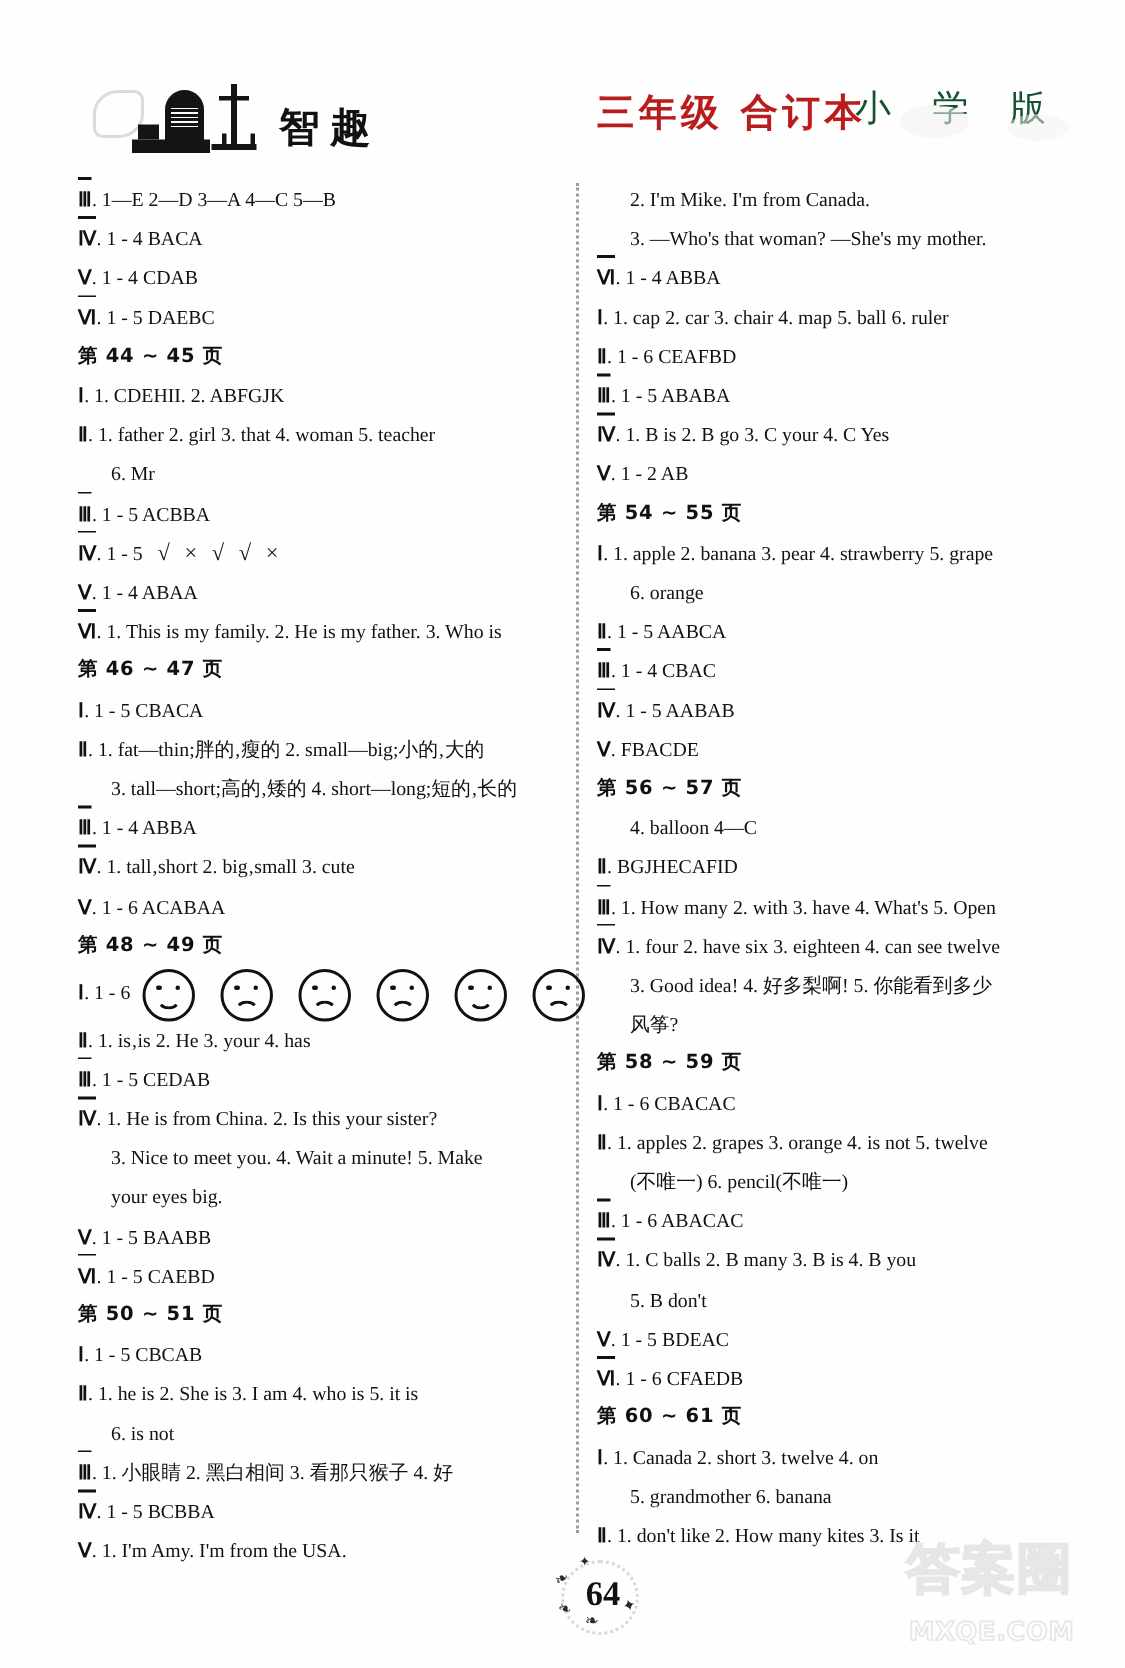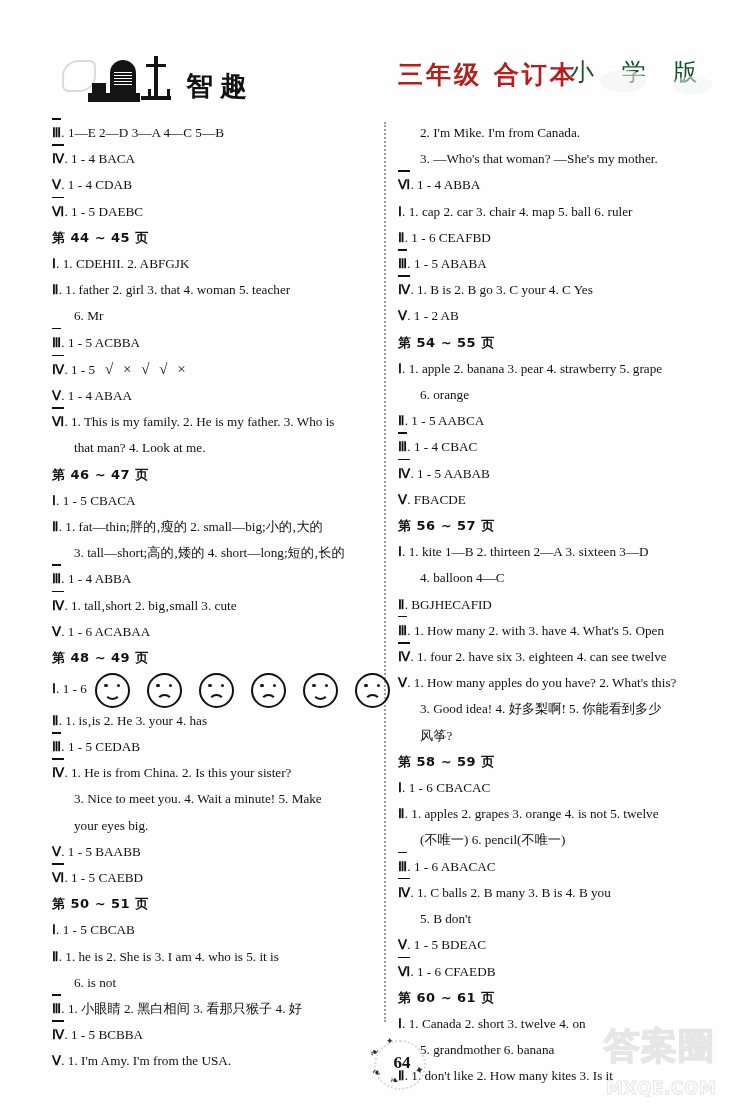--- a/index.html
+++ b/index.html
@@ -309,21 +309,21 @@
   }
   .page-no .sprig.a { left: -2px; top: 6px; transform: rotate(-30deg); }
   .page-no .sprig.b { left: 0px;  top: 26px; transform: rotate(20deg); }
   .page-no .sprig.c { right: 2px; top: 24px; transform: rotate(-15deg); }
   .page-no .sprig.d { left: 18px; top: 34px; }
   .page-no .sprig.e { left: 14px; top: -4px; font-size: 9px; }
   .page-no .pnum {
     position: relative;
     font-family: "Liberation Serif", serif;
     font-weight: 700;
-    font-size: 17px;
+    font-size: 23px;
     color: #111;
     z-index: 2;
     padding-left: 6px;
   }
 
   
   .watermark {
     position: absolute;
     right: 6px;
     bottom: 4px;
@@ -394,21 +394,20 @@
         <div class="ln"><span class="rn">Ⅴ</span><span>. 1 - 4    CDAB</span></div>
         <div class="ln"><span class="rn rn-bar">Ⅵ</span><span>. 1 - 5    DAEBC</span></div>
         <div class="ln sec-head">第 44 ~ 45 页</div>
         <div class="ln"><span class="rn">Ⅰ</span><span>. 1. CDEHII.   2. ABFGJK</span></div>
         <div class="ln"><span class="rn">Ⅱ</span><span>. 1. father   2. girl   3. that   4. woman   5. teacher</span></div>
         <div class="ln indent">6. Mr</div>
         <div class="ln"><span class="rn rn-bar">Ⅲ</span><span>. 1 - 5    ACBBA</span></div>
         <div class="ln"><span class="rn rn-bar">Ⅳ</span><span>. 1 - 5</span>&nbsp;&nbsp;&nbsp;<span class="marks">√ × √ √ ×</span></div>
         <div class="ln"><span class="rn">Ⅴ</span><span>. 1 - 4    ABAA</span></div>
         <div class="ln"><span class="rn rn-bar">Ⅵ</span><span>. 1. This is my family.   2. He is my father.   3. Who is</span></div>
-        <div class="ln indent">that man?   4. Look at me.</div>
         <div class="ln sec-head">第 46 ~ 47 页</div>
         <div class="ln"><span class="rn">Ⅰ</span><span>. 1 - 5    CBACA</span></div>
         <div class="ln"><span class="rn">Ⅱ</span><span>. 1. fat—thin;胖的‚瘦的   2. small—big;小的‚大的</span></div>
         <div class="ln indent">3. tall—short;高的‚矮的   4. short—long;短的‚长的</div>
         <div class="ln"><span class="rn rn-bar">Ⅲ</span><span>. 1 - 4    ABBA</span></div>
         <div class="ln"><span class="rn rn-bar">Ⅳ</span><span>. 1. tall‚short   2. big‚small   3. cute</span></div>
         <div class="ln"><span class="rn">Ⅴ</span><span>. 1 - 6    ACABAA</span></div>
         <div class="ln sec-head">第 48 ~ 49 页</div>
         <div class="ln" style="line-height: 36px;"><span class="rn">Ⅰ</span><span>. 1 - 6</span><span class="faces">
             <span class="face happy">
@@ -467,26 +466,24 @@
         <div class="ln"><span class="rn rn-bar">Ⅳ</span><span>. 1. B   is   2. B   go   3. C   your   4. C   Yes</span></div>
         <div class="ln"><span class="rn">Ⅴ</span><span>. 1 - 2    AB</span></div>
         <div class="ln sec-head">第 54 ~ 55 页</div>
         <div class="ln"><span class="rn">Ⅰ</span><span>. 1. apple   2. banana   3. pear   4. strawberry   5. grape</span></div>
         <div class="ln indent">6. orange</div>
         <div class="ln"><span class="rn">Ⅱ</span><span>. 1 - 5    AABCA</span></div>
         <div class="ln"><span class="rn rn-bar">Ⅲ</span><span>. 1 - 4    CBAC</span></div>
         <div class="ln"><span class="rn rn-bar">Ⅳ</span><span>. 1 - 5    AABAB</span></div>
         <div class="ln"><span class="rn">Ⅴ</span><span>. FBACDE</span></div>
         <div class="ln sec-head">第 56 ~ 57 页</div>
-        <div class="ln"><span class="rn">Ⅰ</span><span>. 1. kite   1—B   2. thirteen   2—A   3. sixteen   3—D</span></div>
         <div class="ln indent">4. balloon   4—C</div>
         <div class="ln"><span class="rn">Ⅱ</span><span>. BGJHECAFID</span></div>
         <div class="ln"><span class="rn rn-bar">Ⅲ</span><span>. 1. How many   2. with   3. have   4. What's   5. Open</span></div>
         <div class="ln"><span class="rn rn-bar">Ⅳ</span><span>. 1. four   2. have six   3. eighteen   4. can see twelve</span></div>
-        <div class="ln"><span class="rn">Ⅴ</span><span>. 1. How many apples do you have?     2. What's this?</span></div>
         <div class="ln indent">3. Good idea!    4. 好多梨啊!    5. 你能看到多少</div>
         <div class="ln indent">风筝?</div>
         <div class="ln sec-head">第 58 ~ 59 页</div>
         <div class="ln"><span class="rn">Ⅰ</span><span>. 1 - 6    CBACAC</span></div>
         <div class="ln"><span class="rn">Ⅱ</span><span>. 1. apples   2. grapes   3. orange   4. is not   5. twelve</span></div>
         <div class="ln indent">(不唯一)   6. pencil(不唯一)</div>
         <div class="ln"><span class="rn rn-bar">Ⅲ</span><span>. 1 - 6    ABACAC</span></div>
         <div class="ln"><span class="rn rn-bar">Ⅳ</span><span>. 1. C   balls   2. B   many   3. B   is   4. B   you</span></div>
         <div class="ln indent">5. B   don't</div>
         <div class="ln"><span class="rn">Ⅴ</span><span>. 1 - 5    BDEAC</span></div>

